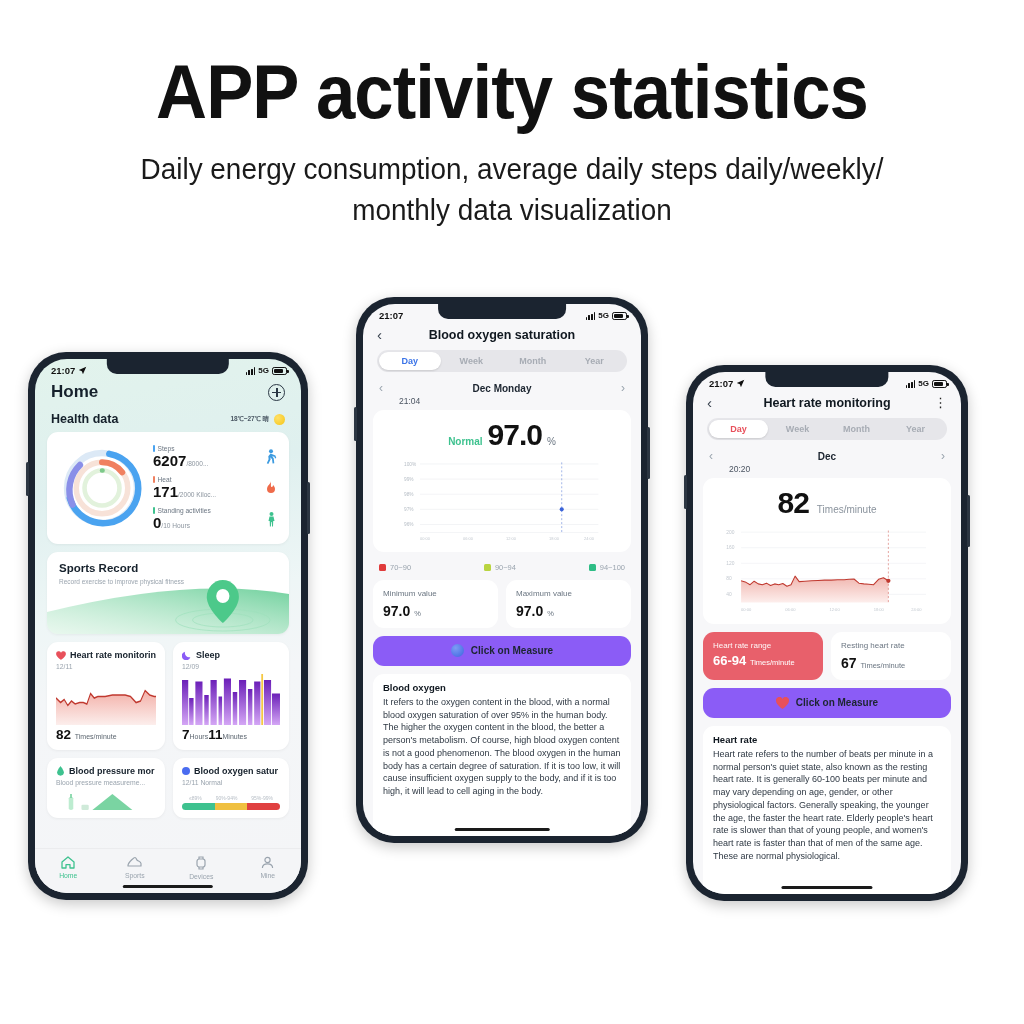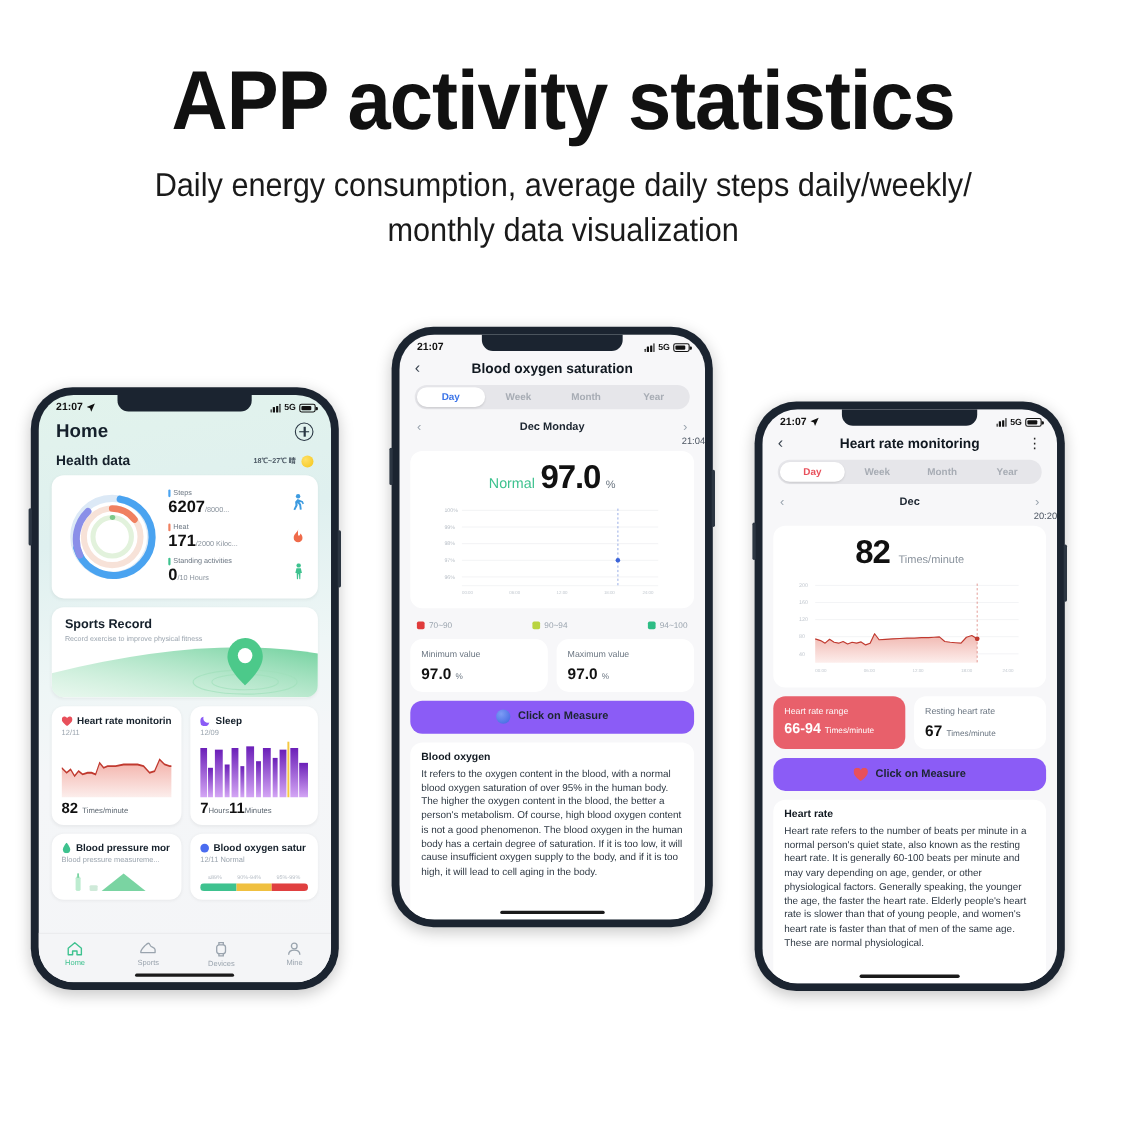--- a/index.html
+++ b/index.html
@@ -124,24 +124,24 @@
   .nav-back{ font-size:15px;color:#3a4450;line-height:1;width:18px; }
   .nav-title{ flex:1;text-align:center;font-size:12.5px;font-weight:700;color:#101820; }
   .nav-more{ width:18px;text-align:right;font-size:13px;color:#222;letter-spacing:0;line-height:.6; }
   .segment{ display:flex;margin:0 14px;background:#e6e6ea;border-radius:14px;height:22px;padding:2px;position:relative; }
   .seg{ flex:1;display:flex;align-items:center;justify-content:center;font-size:9px;color:#a7acb4;font-weight:600;border-radius:12px;z-index:2; }
   .seg.on{ background:#ffffff;color:#3b74e8;box-shadow:0 1px 2px rgba(0,0,0,.12); }
   .seg.on.red{ color:#e8505b; }
   .datenav{ display:flex;align-items:center;justify-content:space-between;padding:9px 16px 1px; }
   .datenav span{ font-size:10px;font-weight:700;color:#1c2530; }
   .datenav i{ font-style:normal;font-size:12px;color:#9aa4ae; }
-  .subtime{ text-align:right;font-size:8.5px;color:#4c5562;padding-bottom:4px;margin-left:36px; }
+  .subtime{ text-align:left;font-size:8.5px;color:#4c5562;padding-bottom:4px;margin-left:36px; }
   .bigcard{ background:#fff;border-radius:11px;margin:0 10px 8px;padding:8px 10px 6px; }
   .bigval{ text-align:center;display:flex;align-items:baseline;justify-content:center;gap:5px; }
-  .bigval .lab{ font-size:13px;color:#3ec28f;font-weight:400;}
+  .bigval .lab{ font-size:10px;color:#3ec28f;font-weight:700;}
   .bigval .num{ font-size:30px;font-weight:700;color:#111;letter-spacing:-1px;}
   .bigval .unit{ font-size:10px;color:#6b7682; }
   .legend{ display:flex;justify-content:space-between;padding:3px 16px 8px; }
   .lg{ display:flex;align-items:center;gap:4px;font-size:7.5px;color:#9aa4ae; }
   .lg b{ width:7px;height:7px;border-radius:1.5px;display:inline-block; }
   .twocard{ display:grid;grid-template-columns:1fr 1fr;gap:8px;margin:0 10px 8px; }
   .vcard{ background:#fff;border-radius:11px;padding:9px 10px; }
   .vcard .k{ font-size:8px;color:#6b7682;line-height:1.35; }
   .vcard .v{ font-size:14px;font-weight:700;color:#111;margin-top:3px; }
   .vcard .v small{ font-size:7.5px;font-weight:400;color:#6b7682; }

